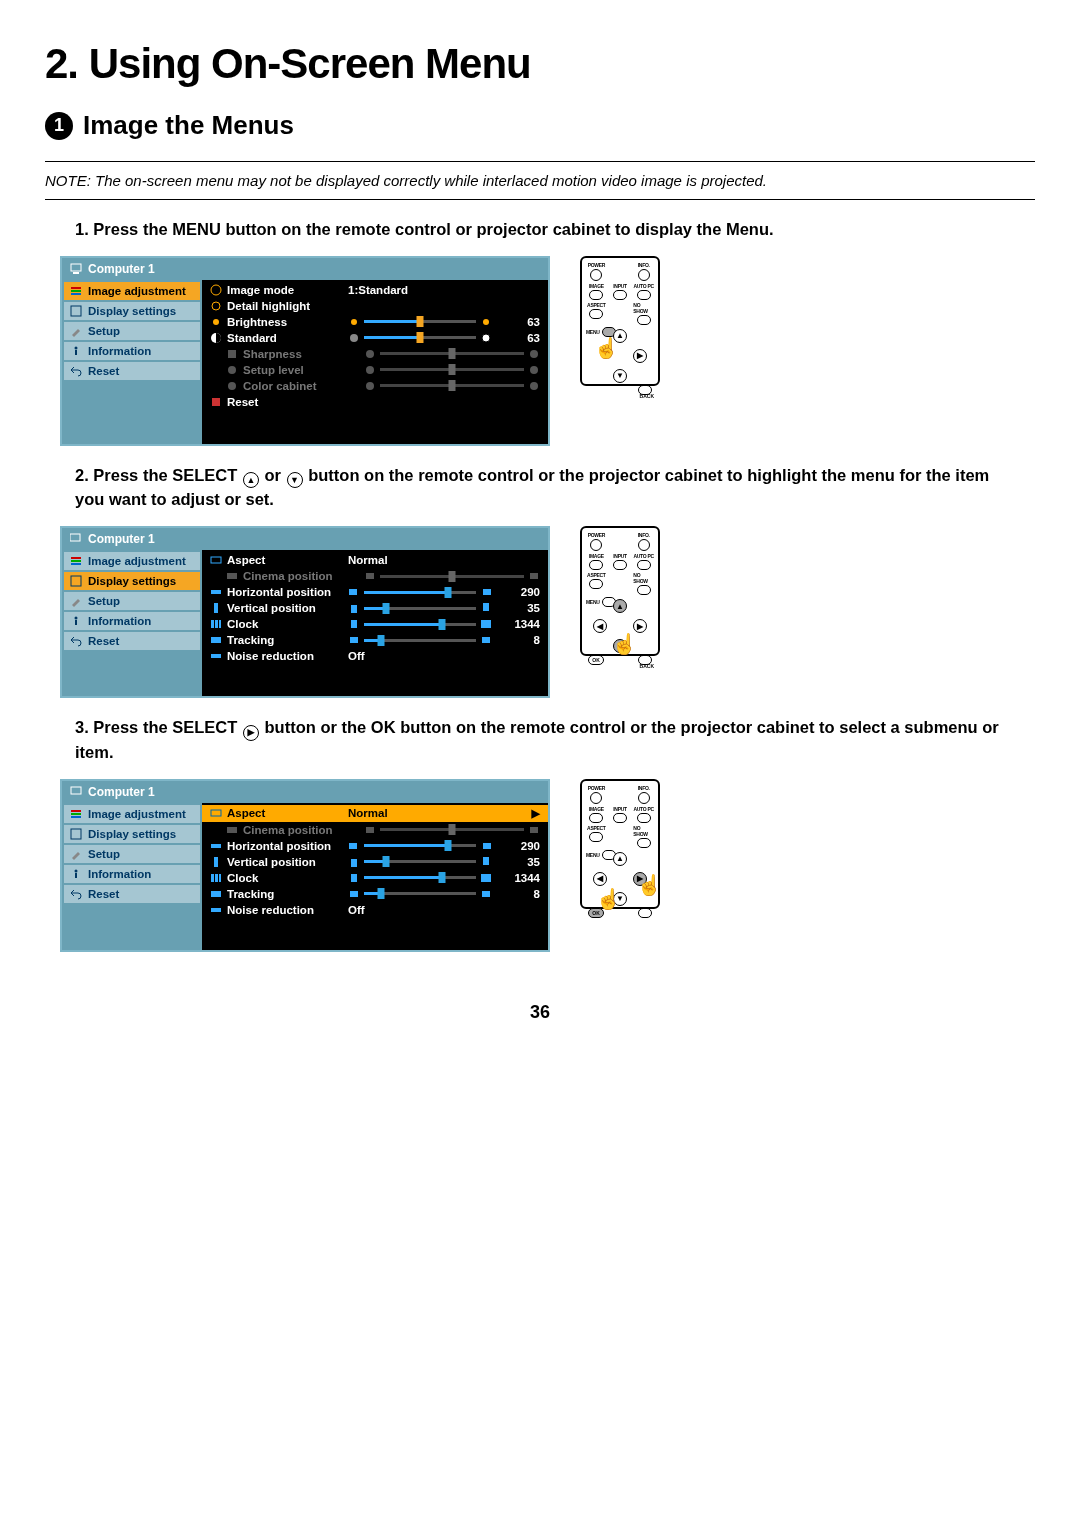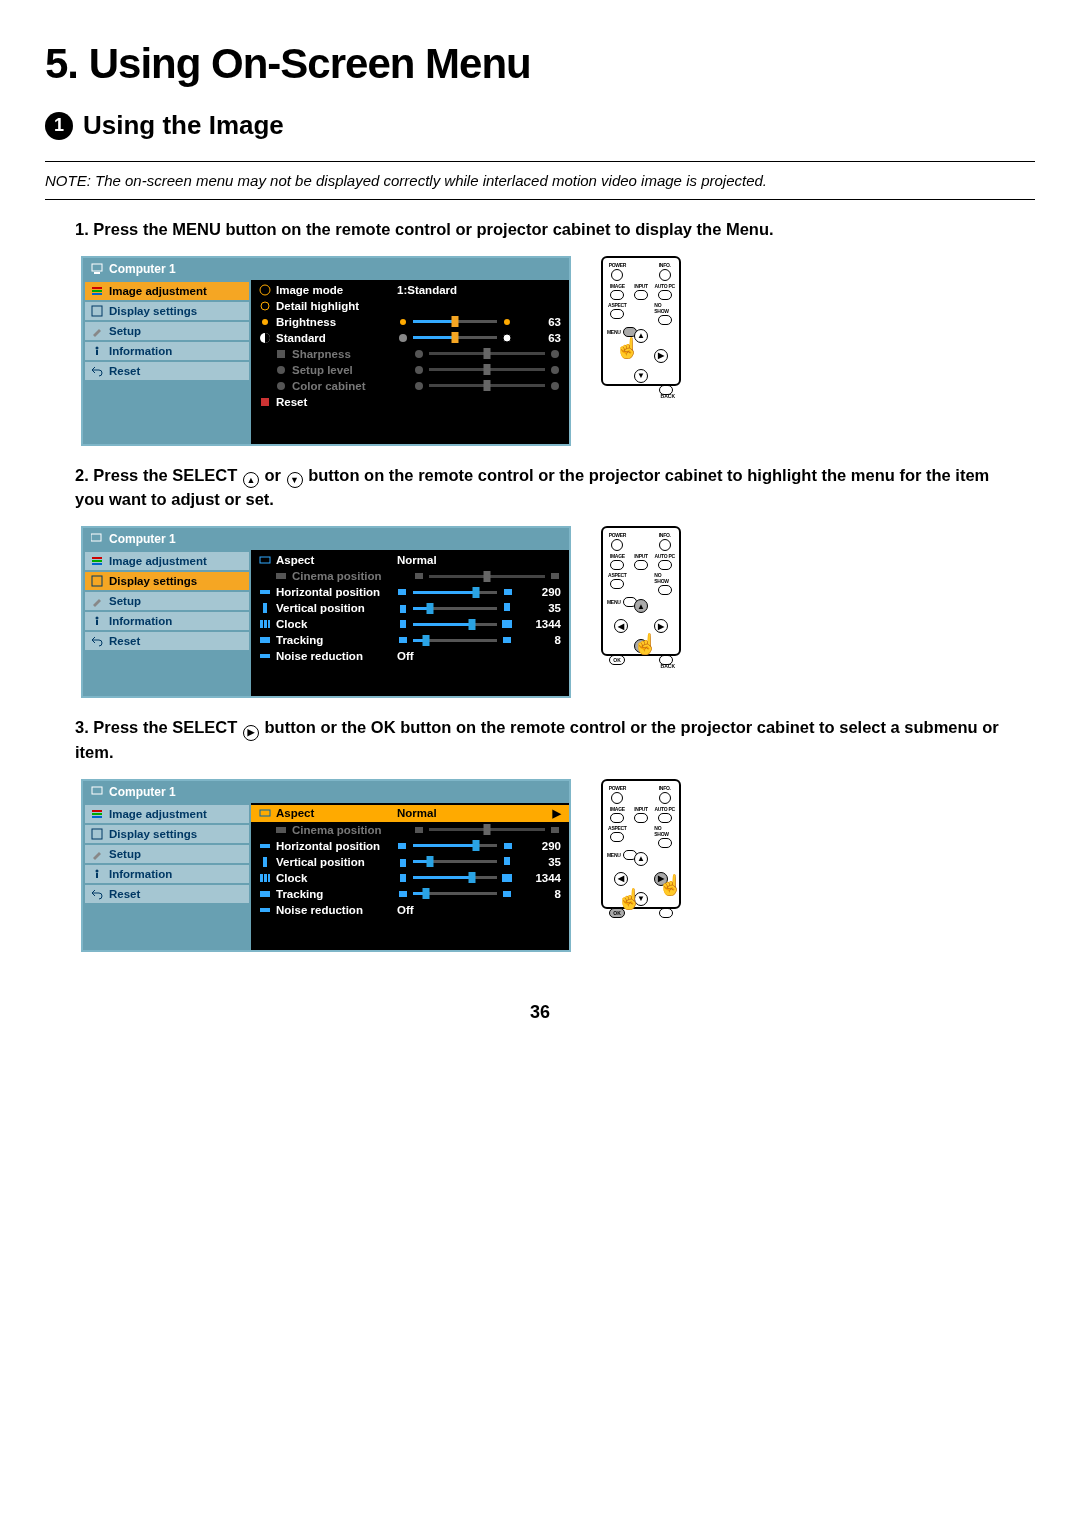--- a/index.html
+++ b/index.html
@@ -3,25 +3,25 @@
 <meta charset="utf-8">
 <style>
   * { margin: 0; padding: 0; box-sizing: border-box; }
   body { font-family: Arial, Helvetica, sans-serif; width: 1080px; margin: 0 auto; background: #fff; color: #000; padding: 40px 45px 30px 45px; }
   .page-title { font-family: "Arial Black", Arial, sans-serif; font-size: 42px; font-weight: 900; letter-spacing: -1px; margin-bottom: 20px; }
   .section-heading { font-family: "Arial Black", Arial, sans-serif; font-size: 26px; font-weight: 900; margin: 22px 0 20px 0; display: flex; align-items: center; }
   .circle-num { display: inline-flex; width: 28px; height: 28px; border-radius: 50%; background: #000; color: #fff; font-weight: 700; font-size: 18px; align-items: center; justify-content: center; margin-right: 10px; font-family: Arial, sans-serif; }
   hr.rule { border: 0; border-top: 1px solid #000; margin: 4px 0 10px 0; }
   .note { font-style: italic; font-size: 15px; margin: 6px 0 10px 0; }
   .step { font-weight: 700; font-size: 16.5px; margin: 18px 30px 14px 30px; line-height: 1.45; }
-  .step-row { display: flex; align-items: flex-start; gap: 30px; margin: 10px 0 0 36px; }
+  .step-row { display: flex; align-items: flex-start; gap: 30px; margin: 10px 0 0 15px; }
   .osd { width: 490px; border: 2px solid #7fb6c8; background: #68a0b2; font-family: "MS Sans Serif", Arial, sans-serif; font-size: 12px; color: #fff; }
   .osd-title { display: flex; align-items: center; gap: 6px; padding: 4px 8px; font-weight: 700; color: #fff; }
   .osd-body { display: flex; }
-  .sidebar { width: 168px; background: #68a0b2; padding: 2px; }
+  .sidebar { width: 140px; background: #68a0b2; padding: 2px; }
   .sidebar .tab { display: flex; align-items: center; gap: 6px; padding: 3px 6px; margin-bottom: 2px; background: #a5c6d2; color: #003864; font-weight: 700; font-size: 11.5px; white-space: nowrap; }
   .sidebar .tab.sel { background: #f5a623; color: #000; }
   .sidebar .tab.sel2 { background: #f5a623; color: #000; }
   .icon-sq { width: 12px; height: 12px; display: inline-block; flex-shrink: 0; }
   .content { flex: 1; background: #000; padding: 2px 0; }
   .row { display: flex; align-items: center; gap: 8px; padding: 2px 8px; color: #ddd; font-size: 11.5px; font-weight: 700; }
   .row.dim { color: #777; padding-left: 24px; }
   .row.active { color: #fff; }
   .row .label { width: 130px; display: flex; align-items: center; gap: 5px; }
   .row .value { width: 70px; }
@@ -50,25 +50,25 @@
   .remote .okrow { display: flex; justify-content: space-between; align-items: center; padding: 0 2px; margin-top: 2px; }
   .okbtn { width: 16px; height: 10px; border: 1px solid #000; border-radius: 5px; font-size: 5px; display: flex; align-items: center; justify-content: center; }
   .hand { position: absolute; font-size: 20px; }
   .slider-end { width: 12px; height: 12px; display: inline-block; }
   .sel-circle { display: inline-flex; width: 16px; height: 16px; border: 1.5px solid #000; border-radius: 50%; align-items: center; justify-content: center; font-size: 9px; vertical-align: -2px; margin: 0 1px; }
   .page-num { text-align: center; font-weight: 700; font-size: 18px; margin-top: 50px; }
 </style>
 </head>
 <body>
 
-<h1 class="page-title">5. Using On-Screen Menu</h1>
+<h1 class="page-title">2. Using On-Screen Menu</h1>
 
 <div class="section-heading">
   <span class="circle-num">1</span>
-  <span>Using the Image</span>
+  <span>Image the Menus</span>
 </div>
 
 <hr class="rule">
 <div class="note">NOTE: The on-screen menu may not be displayed correctly while interlaced motion video image is projected.</div>
 <hr class="rule">
 
 <div class="step">1. Press the MENU button on the remote control or projector cabinet to display the Menu.</div>
 
 <div class="step-row">
 

